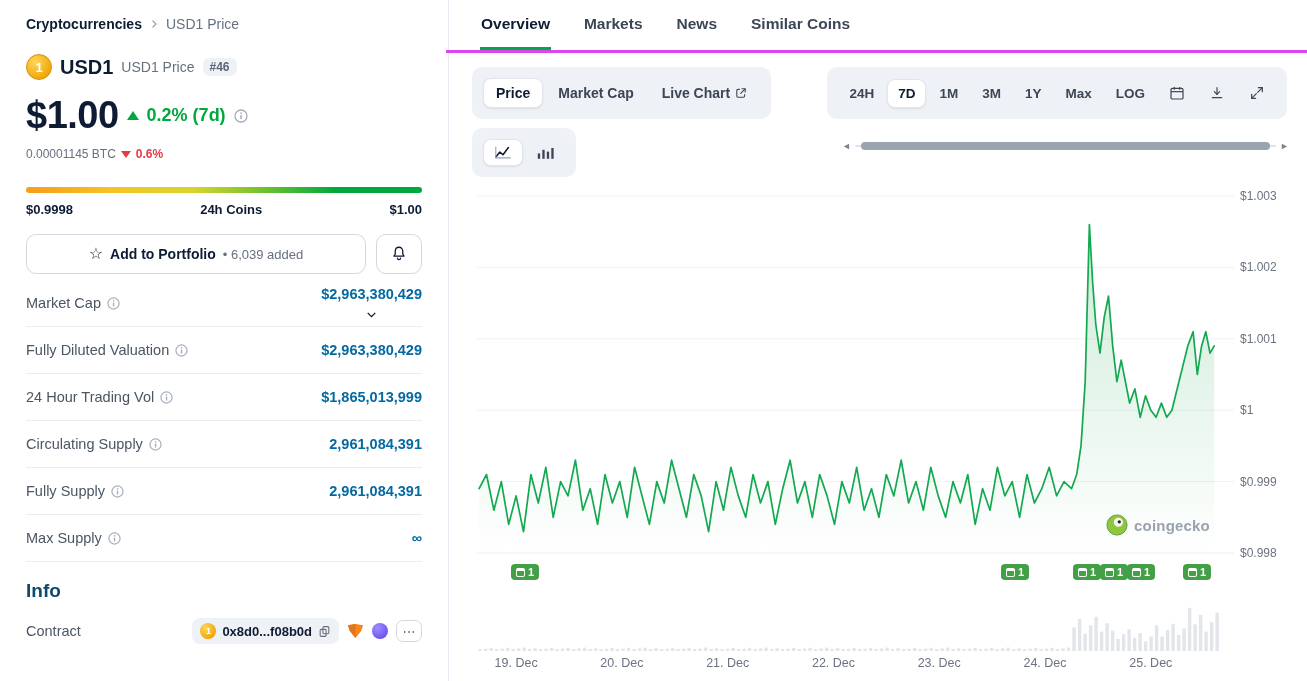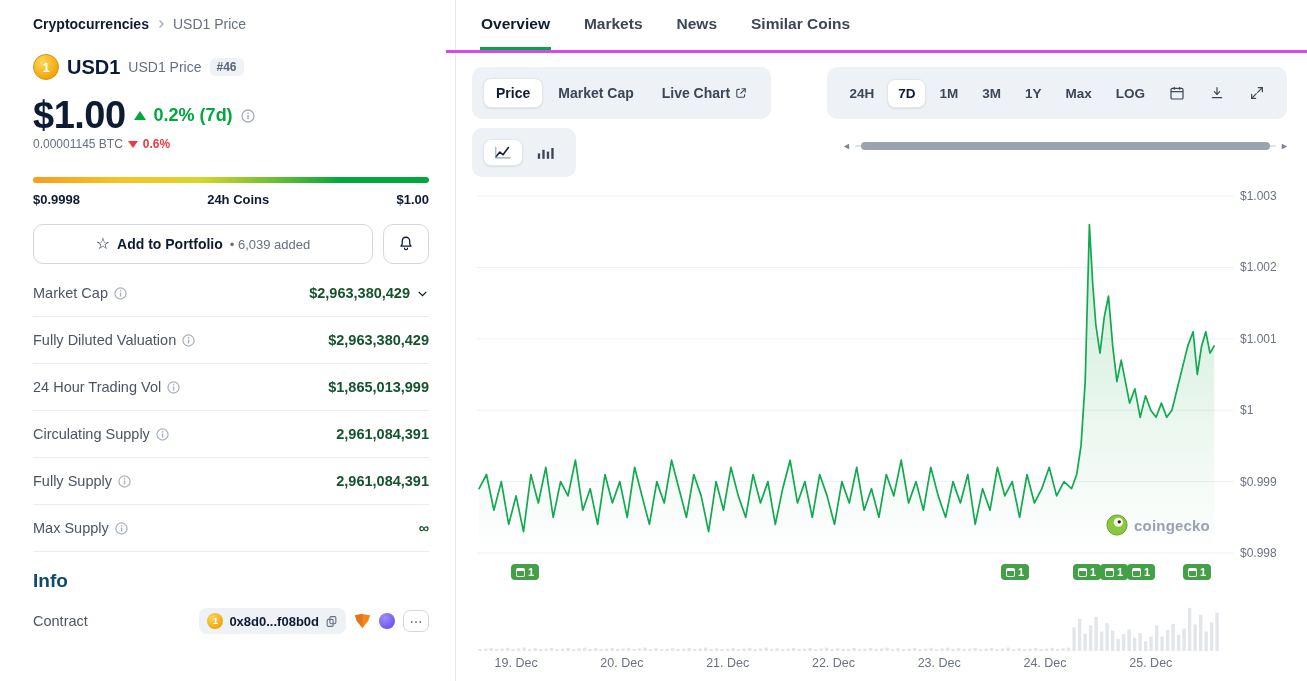--- a/index.html
+++ b/index.html
@@ -1,20 +1,20 @@
 <!DOCTYPE html>
 <html><head>
 <meta charset="utf-8">
 <style>
   * { margin:0; padding:0; box-sizing:border-box; }
   body { background:#fff; font-family:"Liberation Sans", sans-serif; }
   .page { position:relative; width:1307px; height:681px; background:#fff; overflow:hidden; }
 
   
-  .left-col { position:absolute; left:11px; top:0; width:445px; height:100%;
+  .left-col { position:absolute; left:4px; top:0; width:445px; height:100%;
               border-right:1px solid #e7eaf0; padding:16px 26px 0 22px; }
   .breadcrumb { display:flex; align-items:center; gap:6px; font-size:14px; margin-bottom:22px; }
   .bc-root { color:#0d1b33; font-weight:600; cursor:pointer; }
   .bc-sep { color:#9aa2af; display:flex; }
   .bc-cur { color:#66707f; font-weight:500; }
 
   .coin-row { display:flex; align-items:center; gap:8px; margin-bottom:14px; }
   .coin-icon { width:26px; height:26px; border-radius:50%;
     background:radial-gradient(circle at 35% 30%, #ffd65a, #f2a90c 70%, #d98f00);
     border:1px solid #d4920e; color:#fff; font-weight:700; font-size:13px;
@@ -24,21 +24,21 @@
   .rank-badge { background:#eef1f5; color:#5b6678; font-size:12px; font-weight:600;
     padding:2px 7px; border-radius:6px; }
 
   .price-row { display:flex; align-items:center; gap:8px; }
   .price-big { font-size:38px; font-weight:700; color:#0d1b33; letter-spacing:-0.5px; }
   .tri-up { width:0; height:0; border-left:6px solid transparent; border-right:6px solid transparent;
     border-bottom:9px solid #00a83e; display:inline-block; }
   .tri-down { width:0; height:0; border-left:5px solid transparent; border-right:5px solid transparent;
     border-top:7px solid #ea3943; display:inline-block; }
   .price-change { font-size:18px; font-weight:700; color:#00a83e; }
-  .btc-row { display:flex; align-items:center; gap:5px; font-size:12px; color:#66707f; }
+  .btc-row { display:flex; align-items:center; gap:5px; margin-top:10px; font-size:12px; color:#66707f; }
   .btc-change { color:#ea3943; font-weight:600; }
 
   .range-wrap { margin-top:26px; }
   .range-bar { height:6px; border-radius:3px;
     background:linear-gradient(90deg,#f79e1b 0%,#f6c324 22%,#d8d52a 42%,#7cc32f 58%,#00a83e 78%,#00a83e 100%); }
   .range-labels { display:flex; justify-content:space-between; margin-top:9px;
     font-size:13px; font-weight:700; color:#0d1b33; }
 
   .portfolio-row { display:flex; gap:10px; margin-top:17px; }
   .portfolio-btn { flex:1; height:40px; border:1px solid #d3d8e0; border-radius:10px; background:#fff;
@@ -46,21 +46,21 @@
   .star-icon { font-size:16px; color:#0d1b33; line-height:1; }
   .pf-label { font-size:14px; font-weight:700; color:#0d1b33; }
   .pf-added { font-size:13px; color:#66707f; }
   .bell-btn { width:46px; height:40px; border:1px solid #d3d8e0; border-radius:10px; background:#fff;
     display:flex; align-items:center; justify-content:center; cursor:pointer; }
 
   .stats { margin-top:6px; }
   .stat-row { height:47px; display:flex; align-items:center; justify-content:space-between;
     border-bottom:1px solid #e9ecf1; }
   .stat-left { display:flex; align-items:center; gap:6px; font-size:14.5px; color:#4b5563; }
-  .stat-right { display:flex; align-items:center; gap:6px; font-size:14.5px; font-weight:700; color:#14532d; }
+  .stat-right { display:flex; align-items:center; gap:6px; font-size:14.5px; font-weight:700; color:#0369a1;flex-direction:column; }
   .info-i { display:flex; cursor:pointer; }
 
   .info-heading { margin-top:18px; font-size:19px; font-weight:800; color:#0c4a6e; }
   .contract-row { margin-top:16px; display:flex; align-items:center; justify-content:space-between; }
   .contract-label { font-size:14.5px; color:#4b5563; }
   .contract-right { display:flex; align-items:center; gap:8px; }
   .addr-pill { display:flex; align-items:center; gap:6px; background:#eef1f5; border-radius:8px;
     padding:5px 8px; cursor:pointer; }
   .mini-coin { width:16px; height:16px; border-radius:50%;
     background:radial-gradient(circle at 35% 30%, #ffd65a, #f0a80c 70%, #d98f00);

